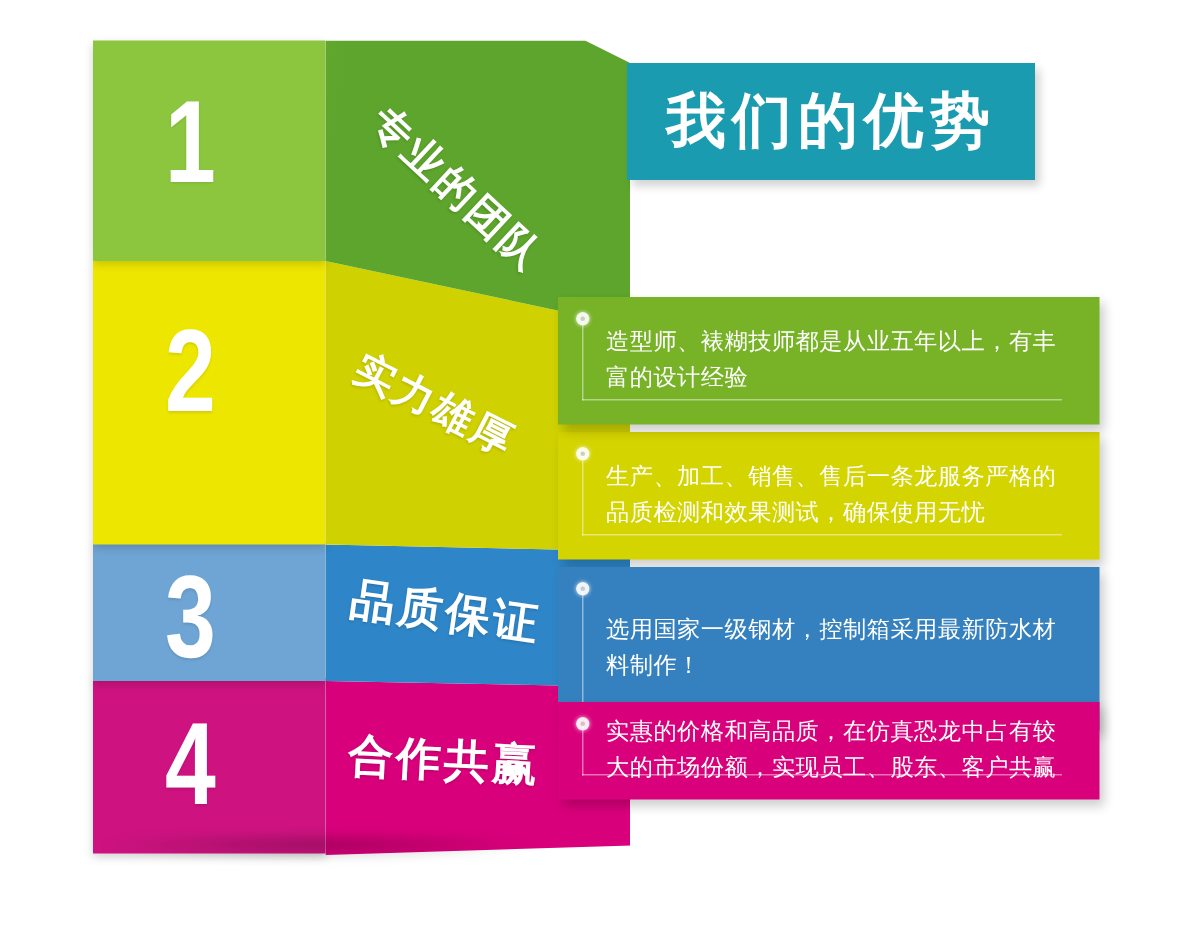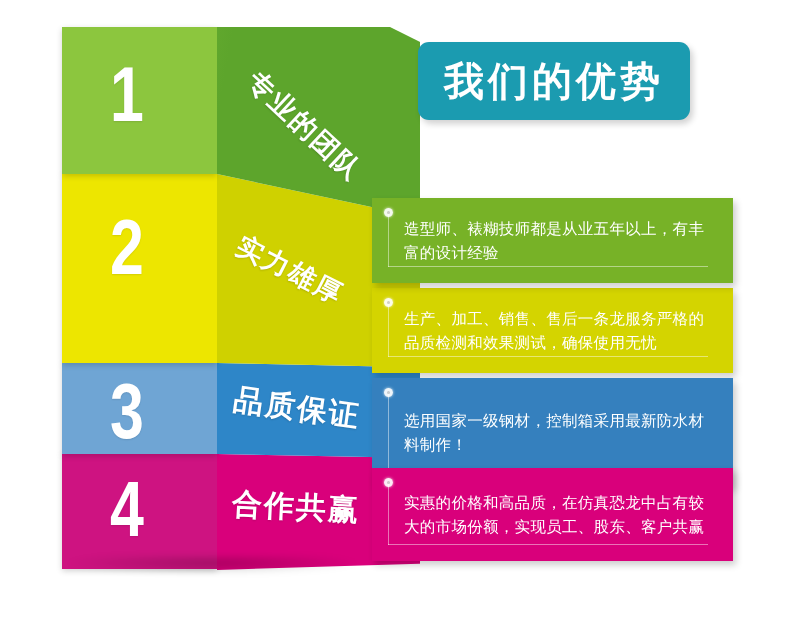--- a/index.html
+++ b/index.html
@@ -12,21 +12,20 @@
     position:relative;
   }
   #stage{position:absolute;left:0;top:0;width:800px;height:622px;}
 
   
   .title-box{
     position:absolute;
     left:418px;top:42px;width:272px;height:78px;
     display:flex;align-items:center;justify-content:center;
     box-shadow:3px 4px 6px rgba(0,0,0,.18);
-    border-radius:11px;
   }
   .title-text{
     color:#ffffff;
     font-size:40px;
     font-weight:bold;
     letter-spacing:4px;
     line-height:1;
   }
 
   
@@ -153,20 +152,20 @@
     <div class="ptext">造型师、裱糊技师都是从业五年以上，有丰富的设计经验</div>
   </div>
 
   <div class="panel" id="p3" style="top: 378px; height: 109px; background: rgb(53, 128, 190);">
     <div class="bracket"></div>
     <div class="bracket-foot"></div>
     <div class="dot"></div>
     <div class="ptext">选用国家一级钢材，控制箱采用最新防水材料制作！</div>
   </div>
 
-  <div class="panel" id="p4" style="top: 468px; height: 93px; background: rgb(217, 0, 123);">
+  <div class="panel" id="p4" style="top: 468px; height: 65px; background: rgb(217, 0, 123);">
     <div class="bracket"></div>
     <div class="bracket-foot"></div>
     <div class="dot"></div>
     <div class="ptext">实惠的价格和高品质，在仿真恐龙中占有较大的市场份额，实现员工、股东、客户共赢</div>
   </div>
 
 </div>
 
 </body></html>

